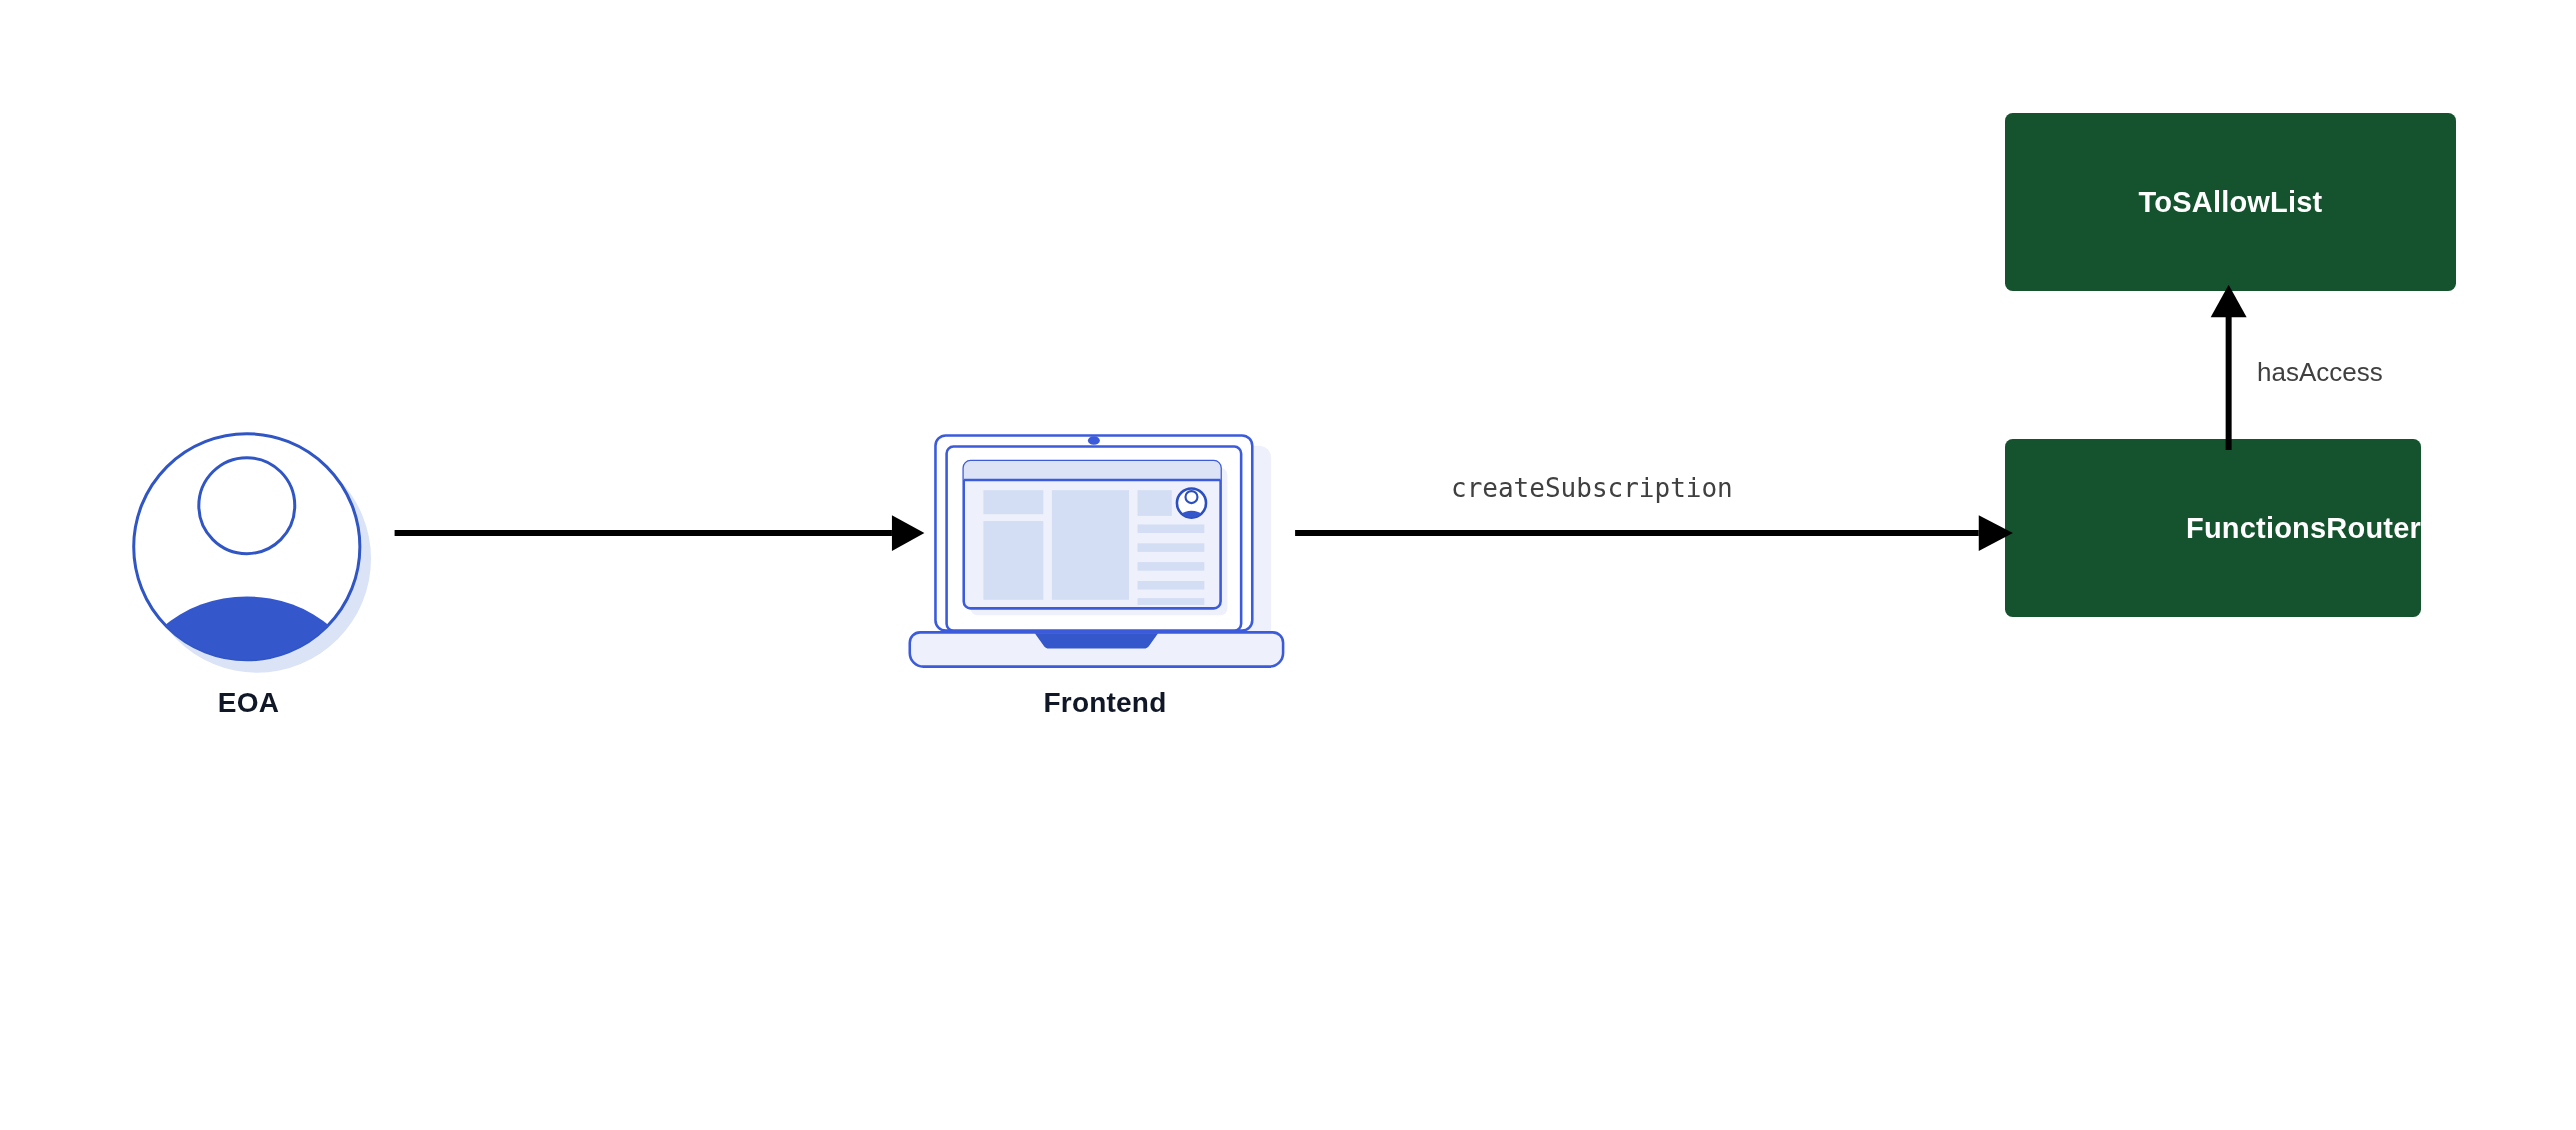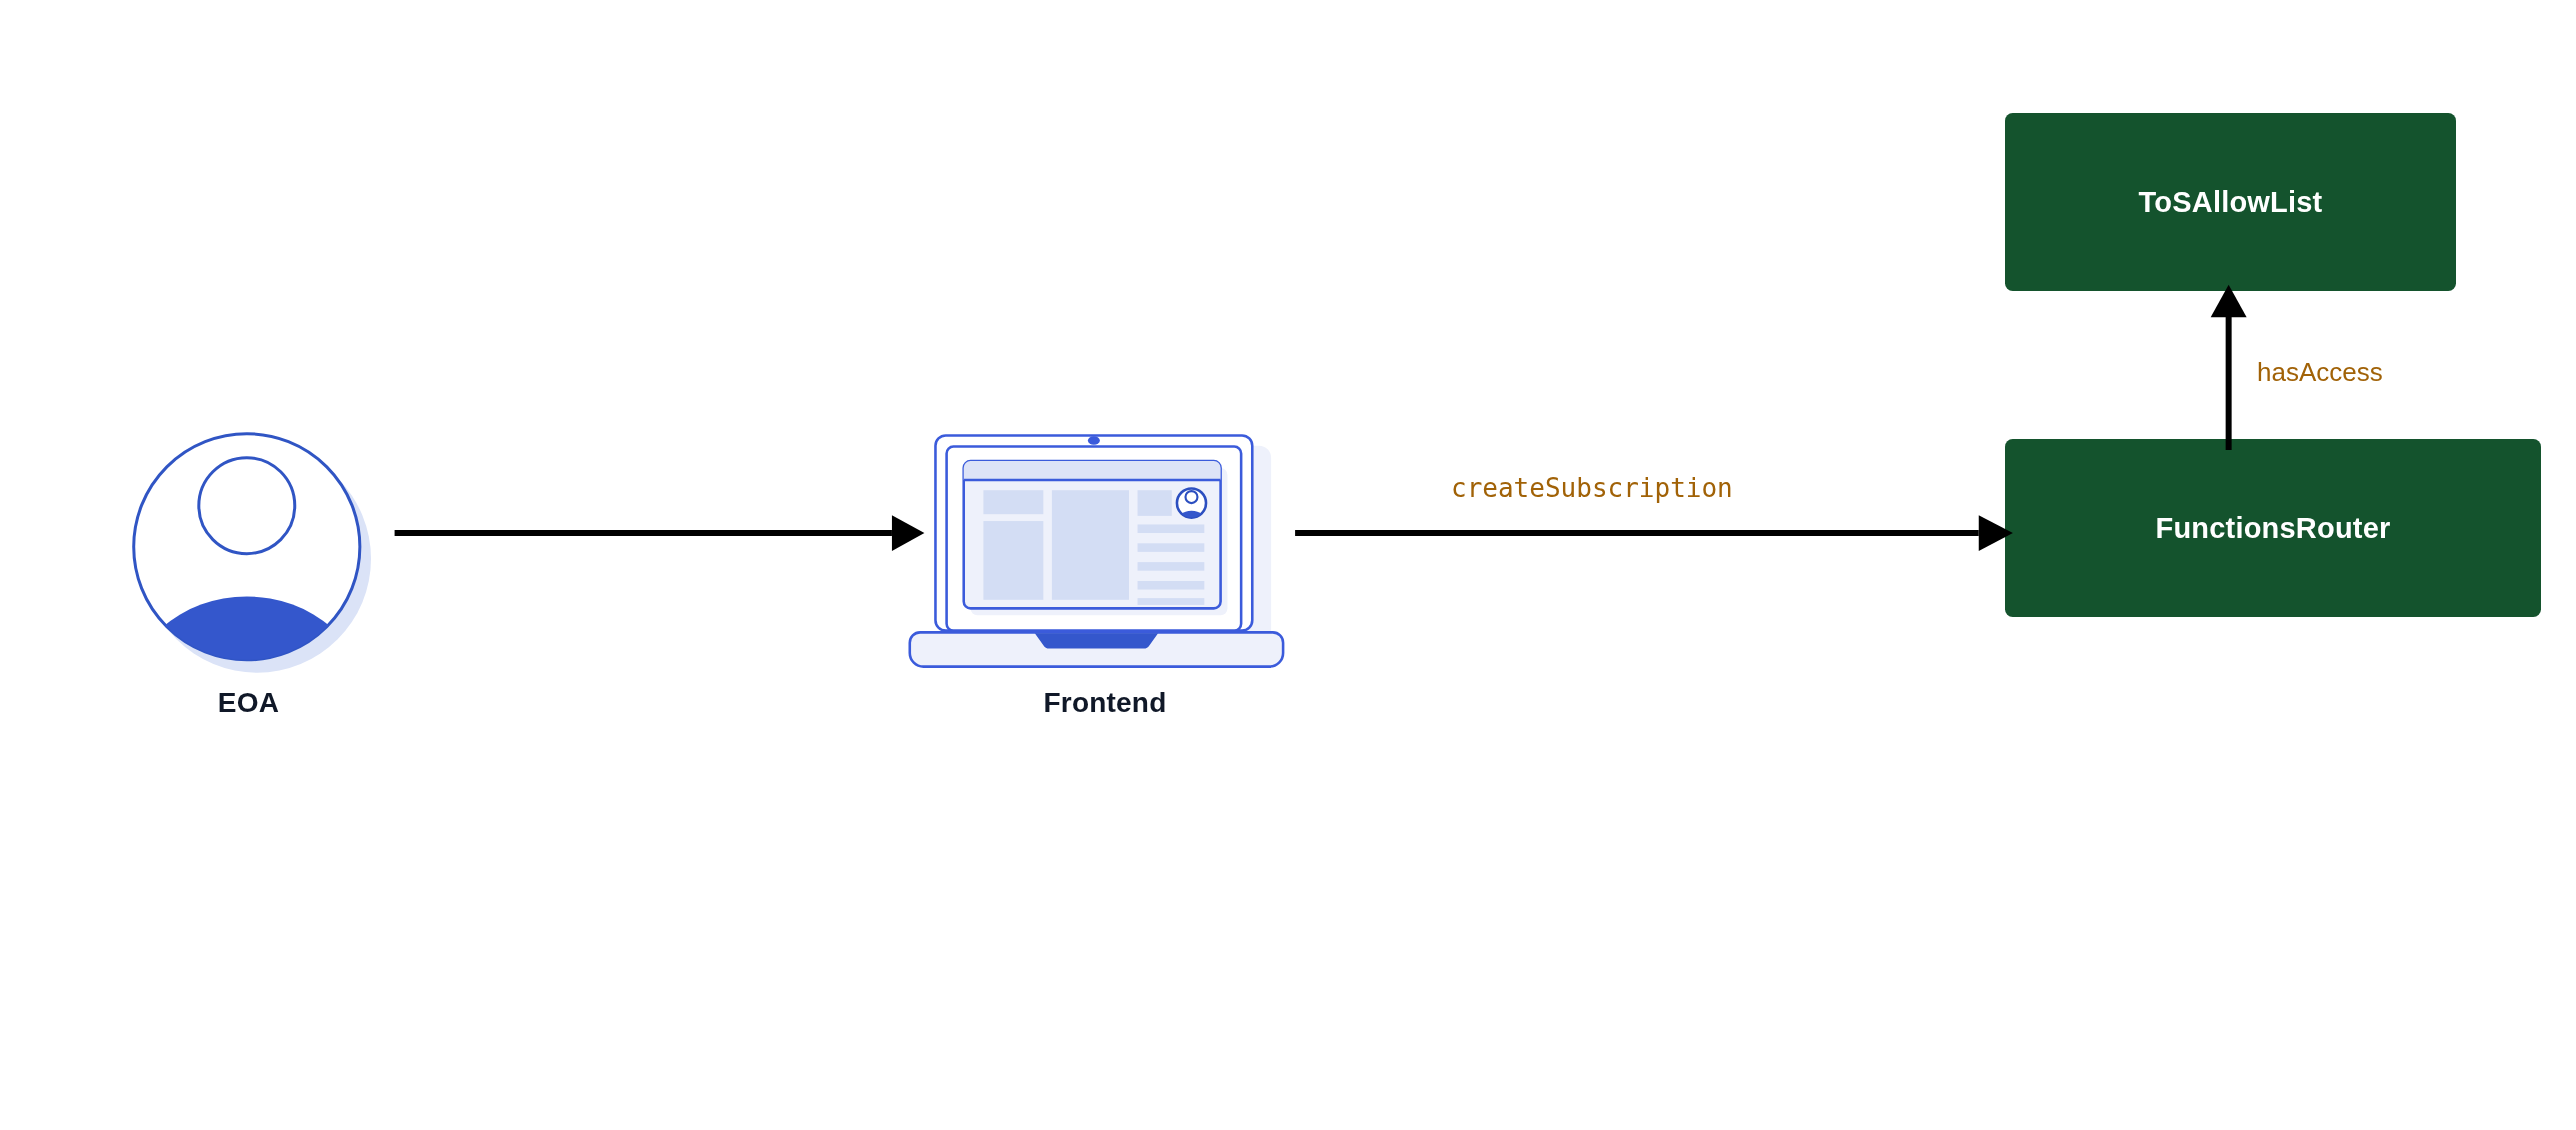--- a/index.html
+++ b/index.html
@@ -78,33 +78,34 @@
   }
   #tos-allowlist-box {
     left: 2005px;
     top: 113px;
     width: 451px;
     height: 178px;
   }
   #functions-router-box {
     left: 2005px;
     top: 439px;
-    width: 536px;
+    width: 416px;
     height: 178px;
+    justify-content: flex-end;
   }
 
   
   .arrow-svg { position: absolute; overflow: visible; }
   #arrow-eoa-frontend { left: 394px; top: 510px; width: 531px; height: 47px; }
   #arrow-frontend-router { left: 1294px; top: 510px; width: 720px; height: 47px; }
   #arrow-router-tos { left: 2202px; top: 283px; width: 55px; height: 167px; }
 
   .edge-label {
     position: absolute;
-    color: #a16207;
+    color: #404040;
     white-space: nowrap;
   }
   #label-create-subscription {
     left: 1451px;
     top: 473px;
     font-family: "DejaVu Sans Mono", "Liberation Mono", monospace;
     font-size: 26px;
   }
   #label-has-access {
     left: 2257px;

